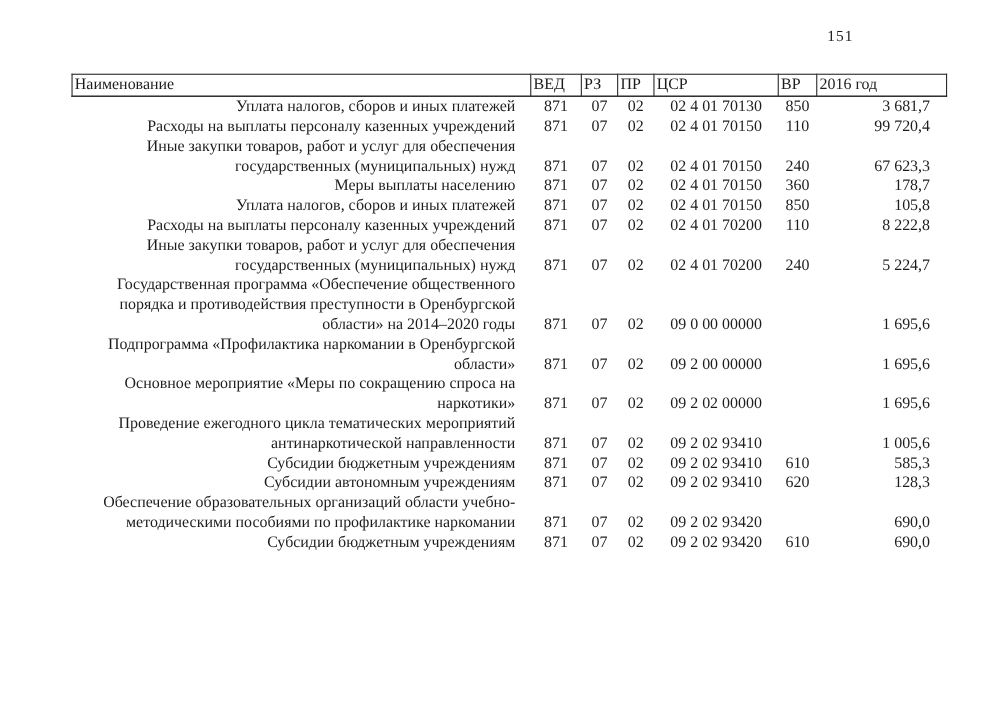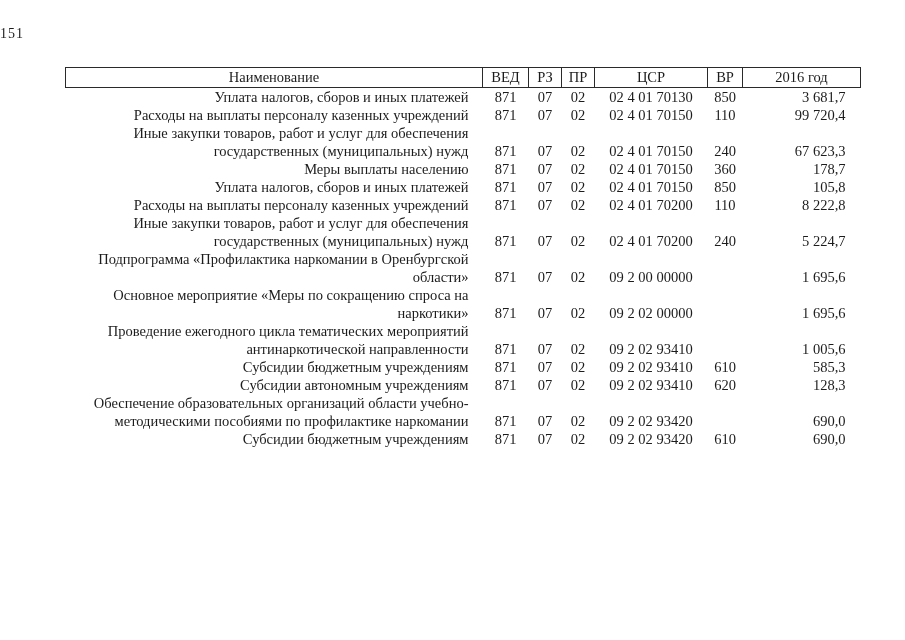--- a/index.html
+++ b/index.html
@@ -11,21 +11,21 @@
     font-family: "Liberation Serif", serif;
     color: #1c1c1c;
     position: relative;
     overflow: hidden;
   }
   .page-number {
     position: absolute;
     top: 26px;
     left: 0;
     width: 776px;
-    text-align: left;
+    text-align: right;
     font-size: 14px;
     letter-spacing: 1px;
   }
   table.budget-table {
     position: absolute;
     top: 67px;
     left: 65px;
     width: 795px;
     border-collapse: collapse;
     table-layout: fixed;
@@ -34,21 +34,21 @@
   col.c-name   { width: 417px; }
   col.c-ved    { width: 46px; }
   col.c-rz     { width: 33px; }
   col.c-pr     { width: 33px; }
   col.c-csr    { width: 113px; }
   col.c-vr     { width: 35px; }
   col.c-amount { width: 118px; }
   thead th {
     border: 1px solid #2a2a2a;
     font-weight: 400;
-    text-align: center;
+    text-align: left;
     padding: 1px 2px;
     height: 19px;
     line-height: 17px;
     margin-top: 44px;
   }
   tbody td {
     vertical-align: bottom;
     line-height: 18px;
     padding: 0 2px;
   }
@@ -157,20 +157,29 @@
   <tr>
     <td class="c-name">Иные закупки товаров, работ и услуг для обеспечения государственных (муниципальных) нужд</td>
     <td class="c-center">871</td>
     <td class="c-center">07</td>
     <td class="c-center">02</td>
     <td class="c-center">02 4 01 70200</td>
     <td class="c-center">240</td>
     <td class="c-amount">5 224,7</td>
   </tr>
 
+  <tr>
+    <td class="c-name">Государственная программа «Обеспечение общественного порядка и противодействия преступности в Оренбургской области» на 2014–2020 годы</td>
+    <td class="c-center">871</td>
+    <td class="c-center">07</td>
+    <td class="c-center">02</td>
+    <td class="c-center">09 0 00 00000</td>
+    <td class="c-center"></td>
+    <td class="c-amount">1 695,6</td>
+  </tr>
 
   <tr>
     <td class="c-name">Подпрограмма «Профилактика наркомании в Оренбургской области»</td>
     <td class="c-center">871</td>
     <td class="c-center">07</td>
     <td class="c-center">02</td>
     <td class="c-center">09 2 00 00000</td>
     <td class="c-center"></td>
     <td class="c-amount">1 695,6</td>
   </tr>

